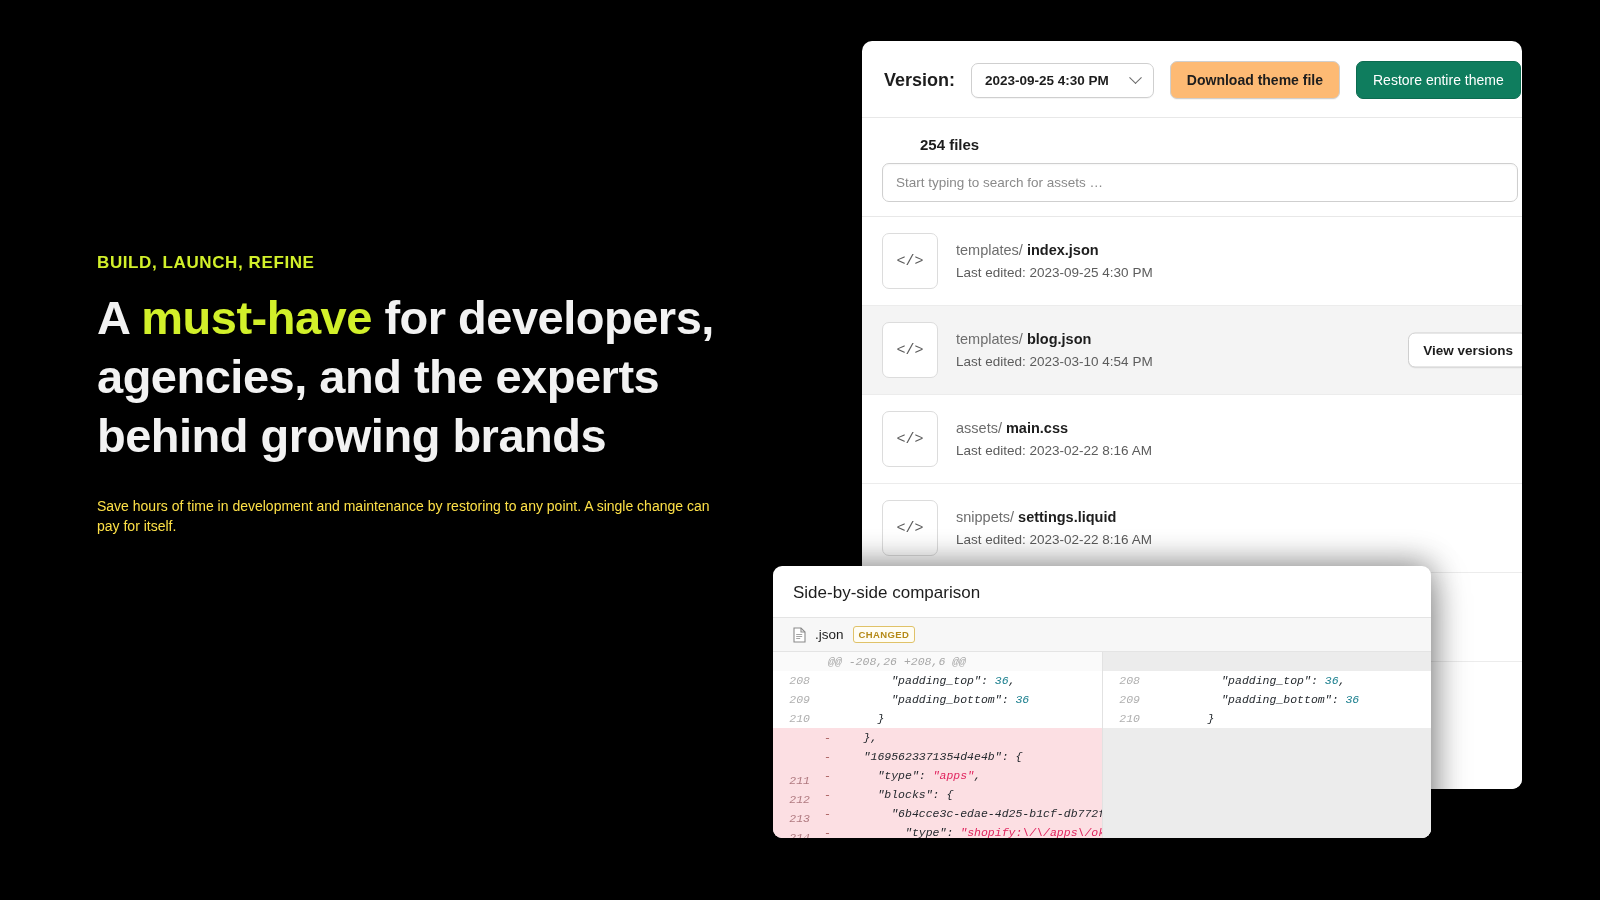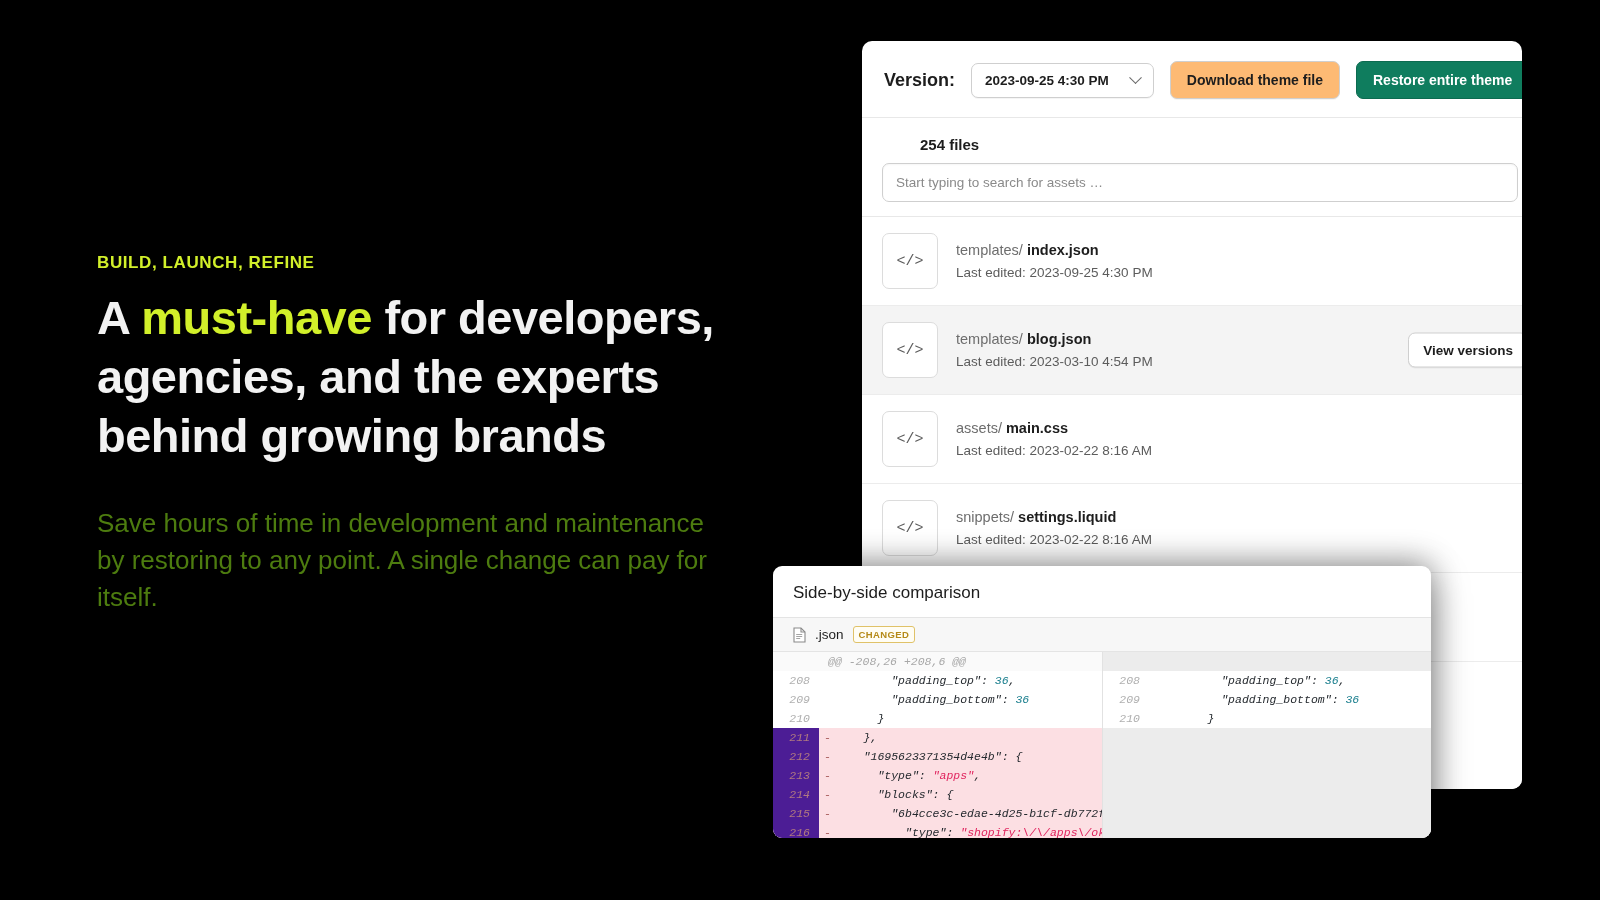--- a/index.html
+++ b/index.html
@@ -16,22 +16,22 @@
   .eyebrow {
     font-size: 17px; font-weight: bold; letter-spacing: 0.6px;
     color: #d2f02a; margin-bottom: 16px;
   }
   .headline {
     font-size: 47px; line-height: 1.25; font-weight: bold;
     color: #f2f2f2; letter-spacing: -0.5px;
   }
   .headline .hl { color: #d2f02a; }
   .subcopy {
-    margin-top: 40px; font-size: 26px; line-height: 1.42;
-    color: #4d7c0f; font-weight: normal; max-width: 615px;
+    margin-top: 32px; font-size: 14px; line-height: 1.42;
+    color: #fde047; font-weight: normal; max-width: 615px;
   }
 
   
   .app-panel {
     position: absolute; left: 862px; top: 41px;
     width: 660px; height: 748px;
     background: #ffffff;
     border-radius: 10px;
     box-shadow: 0 10px 34px rgba(0,0,0,0.42), 0 2px 8px rgba(0,0,0,0.28);
     overflow: hidden;
@@ -53,21 +53,21 @@
   .chev { width: 9px; height: 9px; border-right: 1.6px solid #6b6b6b; border-bottom: 1.6px solid #6b6b6b;
           transform: rotate(45deg) translate(-2px,-2px); }
   .btn-secondary {
     border: 1px solid #cfcfcf; border-radius: 7px; background: #fdba74;
     padding: 10px 16px; font-size: 14px; font-weight: bold; color: #1d1d1d;
     box-shadow: 0 1px 0 rgba(0,0,0,0.04); white-space: nowrap;
     font-family: "Liberation Sans", sans-serif;
   }
   .btn-primary {
     border: 1px solid #0c6b50; border-radius: 7px;
-    padding: 10px 16px; font-size: 14px; font-weight: bold; color: #ffffff;
+    padding: 10px 16px; font-size: 14px; font-weight: normal; color: #ffffff;
     white-space: nowrap; font-family: "Liberation Sans", sans-serif;
   }
 
   .files-count { padding: 18px 22px 10px 22px; font-size: 15px; font-weight: bold; color: #1d1d1d; margin-left: 36px; }
 
   .search-wrap { padding: 0 4px 14px 20px; }
   .search-input {
     width: 100%; border: 1px solid #cfcfcf; border-radius: 7px;
     padding: 11px 13px; font-size: 13.5px; color: #1d1d1d;
     background: #fff; font-family: "Liberation Sans", sans-serif;
@@ -137,21 +137,21 @@
   .dl { display: flex; align-items: stretch; height: 19px; font-size: 11.5px; }
   .dl .ln {
     width: 46px; flex: 0 0 46px; text-align: right; padding-right: 9px;
     color: #b0b0b0; line-height: 19px; user-select: none;
   }
   .dl .sign { width: 17px; flex: 0 0 17px; text-align: center; color: #b06a6a; line-height: 19px; }
   .dl .code { flex: 1 1 auto; white-space: pre; line-height: 19px; color: #24292e; overflow: hidden; }
   .dl.ctx { background: #ffffff; }
   .dl.ctx .sign { color: transparent; }
   .dl.del { background: #fcdfe3; }
-  .dl.del .ln { background: #4c1d95; color: #b07a80; }
+  .dl.del .ln { background: #4c1d95; color: #b07a80; margin-top: 43px; }
   .num { color: #1b7f8e; }
   .str-red { color: #e0245e; }
   .right-pad { background: #ececec; height: 19px; }
   .hunk .ln-sp { width: 46px; flex: 0 0 46px; }
   .hunk .hk { padding-left: 9px; }
 </style>
 </head>
 <body>
 
 <div class="stage">

